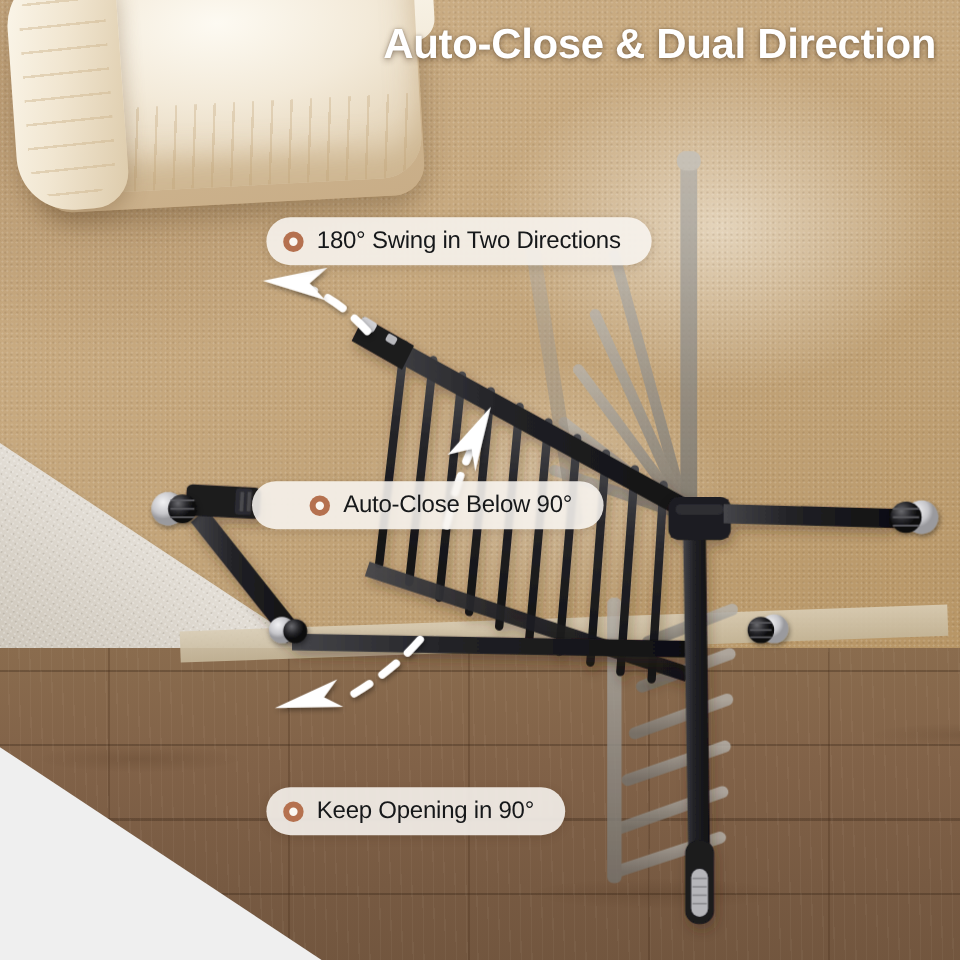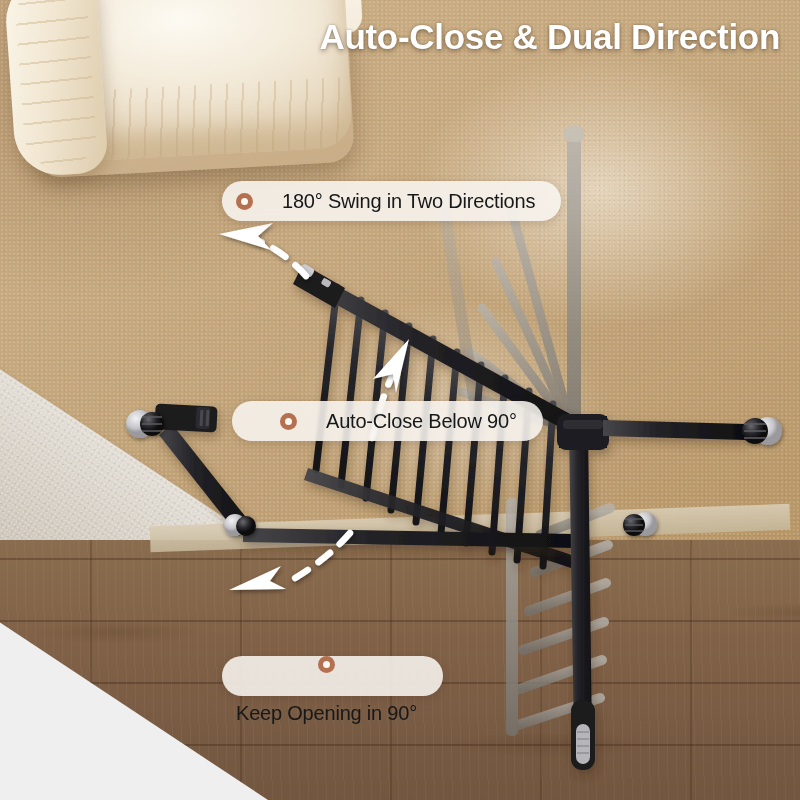--- a/index.html
+++ b/index.html
@@ -135,39 +135,39 @@
     position:absolute;left:180px;top:16px;width:600px;
     text-align:right;color:#ffffff;
     font-weight:bold;font-size:35px;line-height:1.18;
     letter-spacing:-.3px;
     text-shadow:0 2px 5px rgba(60,40,20,.45), 0 0 2px rgba(60,40,20,.35);
   }
   .title .l2{display:block;}
 
   
   .pill{
-    position:absolute;display:flex;align-items:center;gap:29px;
+    position:absolute;display:flex;align-items:center;gap:11px;
     height:40px;padding:0 26px 0 14px;
     background:rgba(248,245,240,.88);
     border-radius:22px;
     box-shadow:0 2px 8px rgba(60,40,20,.18);
     backdrop-filter:blur(1px);
   }
   .pill .dot{
     width:17px;height:17px;border-radius:50%;flex:0 0 auto;
     background:#b5714f;
     display:flex;align-items:center;justify-content:center;
   }
   .pill .dot i{display:block;width:7px;height:7px;border-radius:50%;background:#fbf7f1;}
   .pill .txt{
     font-size:20px;color:#16181a;white-space:nowrap;letter-spacing:-.2px;
   }
   #pill-swing{left:222px;top:181px;}
-  #pill-autoclose{left:232px;top:401px;padding-left:48px;}
-  #pill-keep{left:222px;top:656px;flex-direction:column;}
+  #pill-autoclose{left:210px;top:401px;padding-left:48px;}
+  #pill-keep{left:222px;top:656px;}
 </style>
 </head>
 <body>
 
 <div id="stage">
 
   <div class="layer">
     <div class="wood-light"></div>
     <div class="carpet">
       <div class="carpet-grain"></div>

